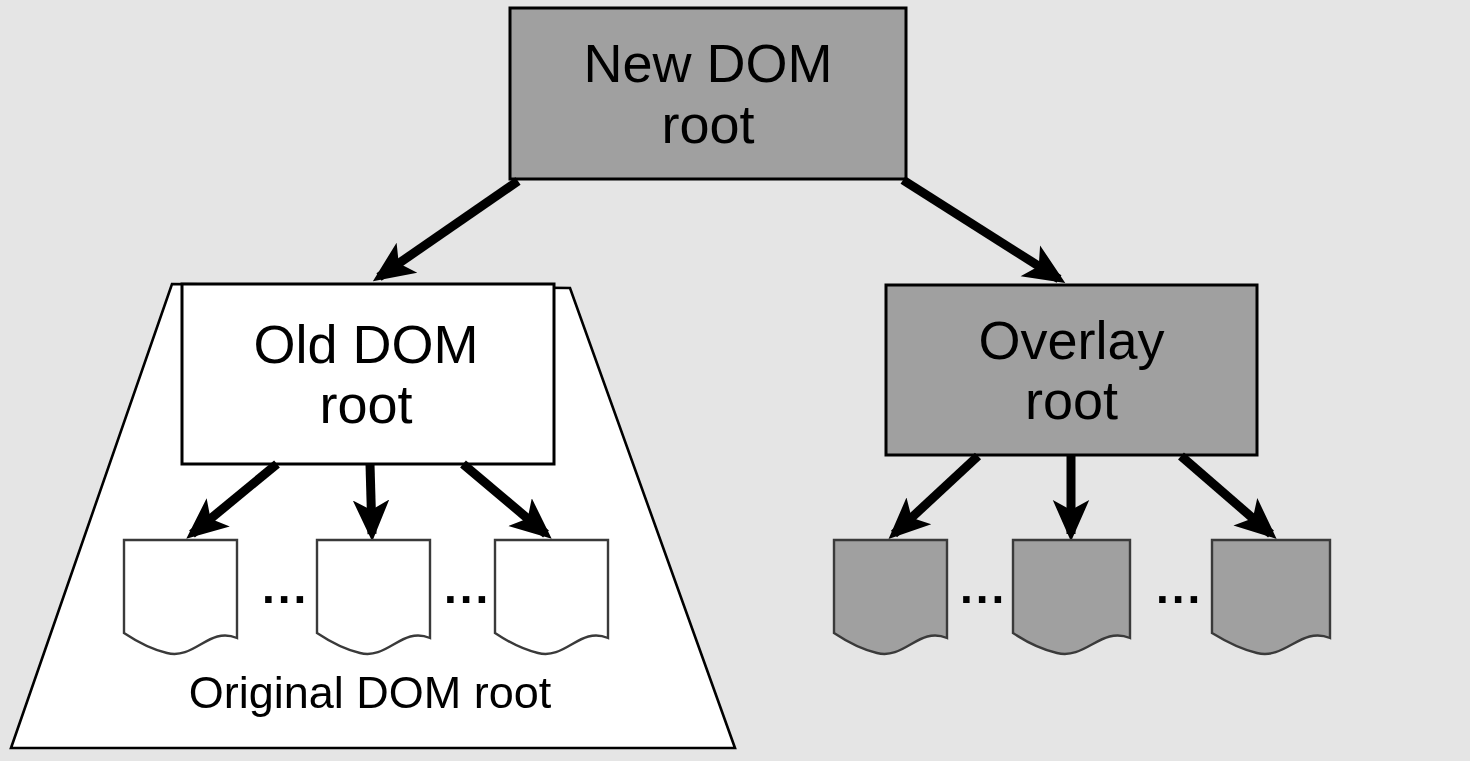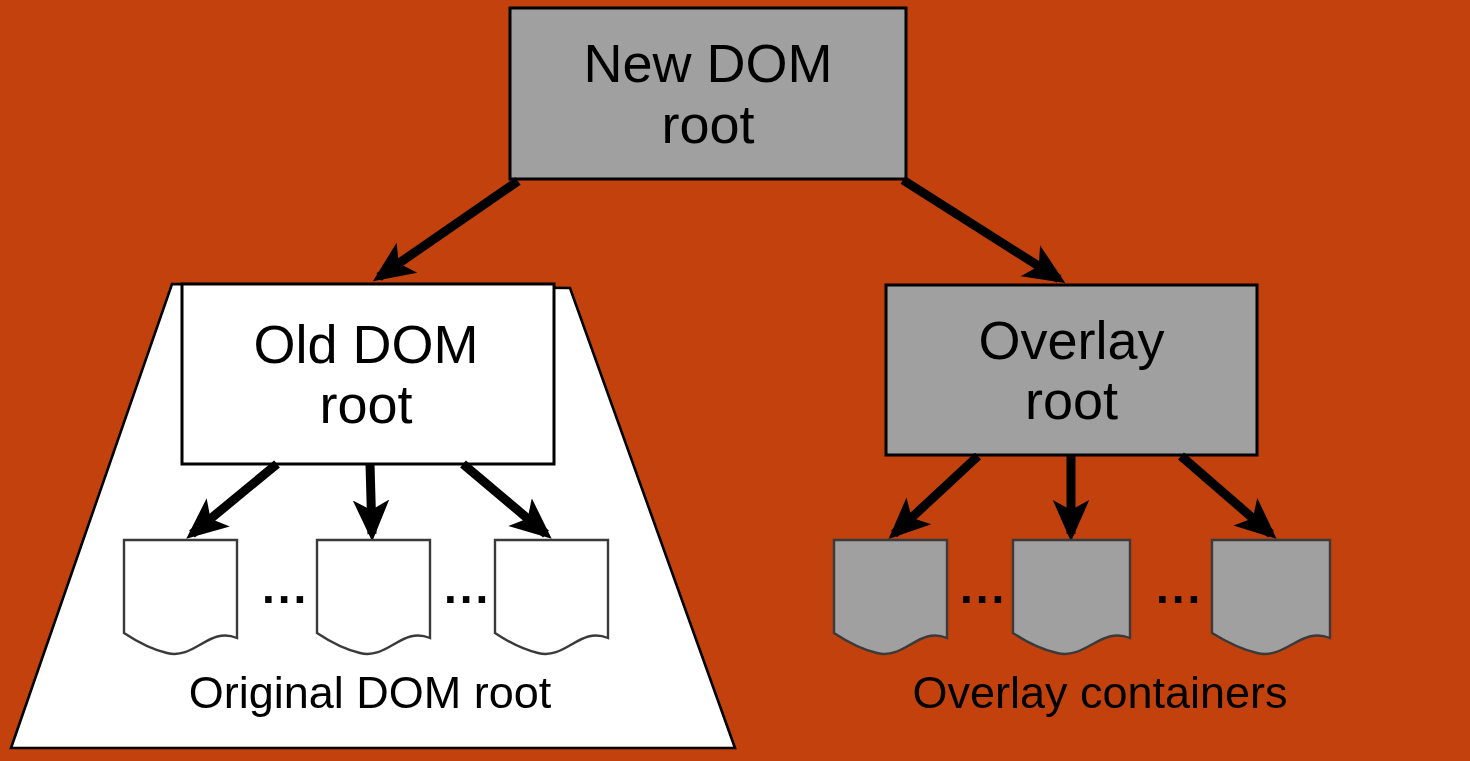--- a/index.html
+++ b/index.html
@@ -7,21 +7,21 @@
     padding: 0;
     background: #ffffff;
   }
   body {
     font-family: "Liberation Sans", sans-serif;
   }
   #diagram-canvas {
     position: relative;
     width: 1470px;
     height: 761px;
-    background: #c2410c;
+    background: #e5e5e5;
     overflow: hidden;
   }
   #diagram-svg {
     position: absolute;
     top: 0;
     left: 0;
     width: 1470px;
     height: 761px;
   }
   .node-label {
@@ -111,15 +111,14 @@
     <span>root</span>
   </div>
 
   <div class="ellipsis" style="left:262px; top:560px;">...</div>
   <div class="ellipsis" style="left:444px; top:560px;">...</div>
 
   <div class="ellipsis" style="left:960px; top:560px;">...</div>
   <div class="ellipsis" style="left:1156px; top:560px;">...</div>
 
   <div class="caption" style="left:60px; top:667px; width:620px;">Original DOM root</div>
-  <div class="caption" style="left:835px; top:667px; width:530px;">Overlay containers</div>
 
 </div>
 
 </body></html>

